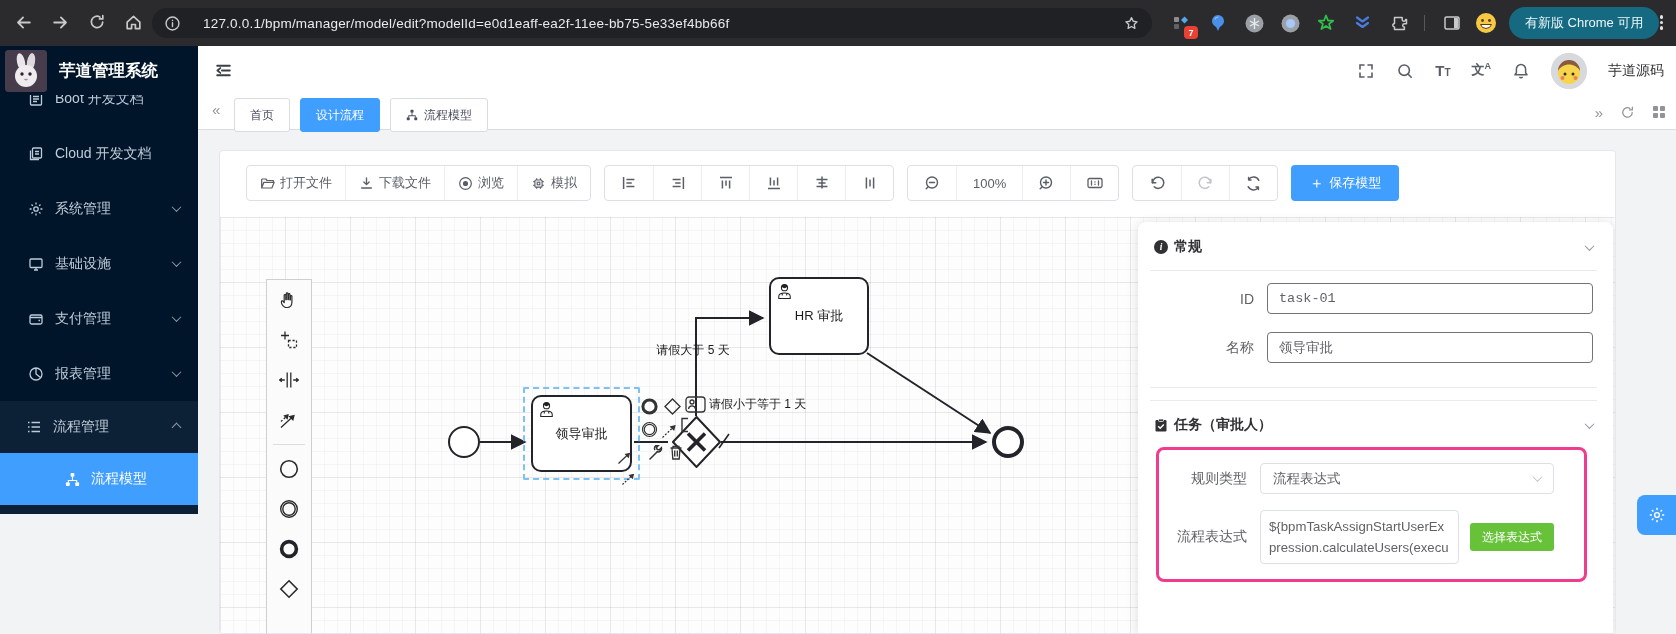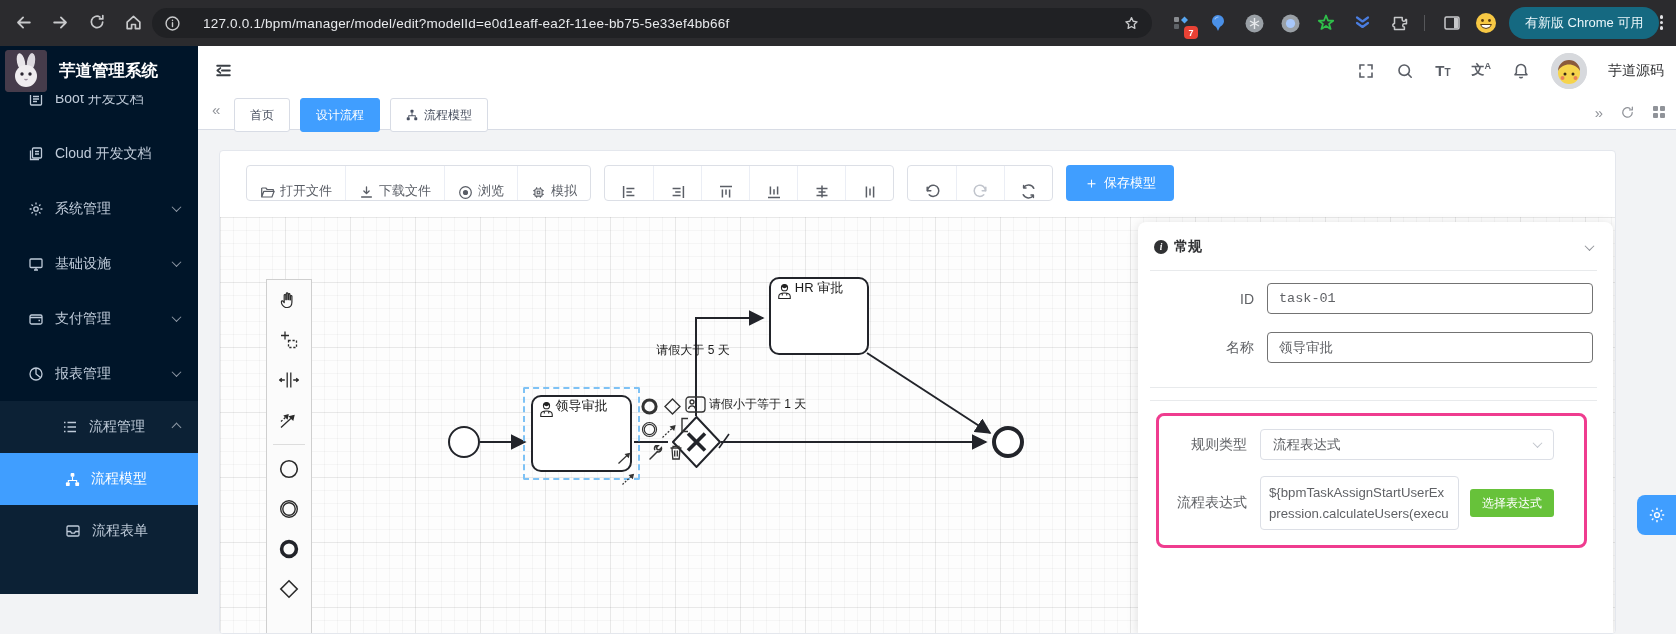--- a/index.html
+++ b/index.html
@@ -17,29 +17,29 @@
   .ext{position:absolute;top:12px;width:22px;height:22px;display:flex;align-items:center;justify-content:center}
   .badge7{position:absolute;right:-6px;bottom:-5px;min-width:14px;height:13px;background:#e94235;color:#fff;
           font-size:9px;border-radius:4px;display:flex;align-items:center;justify-content:center;padding:0 2px;font-weight:700}
   .pill{position:absolute;left:1509px;top:7px;height:32px;padding:0 16px;border-radius:16px;background:#156981;
         color:#eaf6fa;font-size:13px;display:flex;align-items:center;white-space:nowrap}
   .vdots{position:absolute;left:1660px;top:13px;width:4px}
   .vdots i{display:block;width:3.4px;height:3.4px;border-radius:50%;background:#e3e3e6;margin:2.2px 0}
   .divbar{position:absolute;left:1424px;top:15px;width:1px;height:16px;background:#56575a}
 
   
-  .sidebar{position:absolute;left:0;top:46px;width:198px;height:548px;background:#001529;color:#bfcbd9;overflow:hidden}
+  .sidebar{position:absolute;left:0;top:46px;width:198px;height:468px;background:#001529;color:#bfcbd9;overflow:hidden}
   .sb-header{position:relative;z-index:3;height:49px;background:#001529;display:flex;align-items:center;padding-left:5px}
   .sb-logo{width:42px;height:42px;border-radius:4px;overflow:hidden;flex:none;background:#3a3340}
   .sb-title{color:#fff;font-size:16.5px;font-weight:700;margin-left:12px;white-space:nowrap}
   .sb-menu{position:relative;z-index:1;margin-top:-24px}
   .sb-item{height:55px;display:flex;align-items:center;padding:0 18px 0 28px;font-size:14px;cursor:pointer;white-space:nowrap}
   .sb-item .lab{margin-left:11px}
   .sb-sub{background:#0c2135;padding-bottom:60px}
-  .sb-sub .sb-item{height:52px;padding-left:62px}
+  .sb-sub .sb-item{height:52px;padding-left:26px}
   .sb-sub .child{padding-left:65px}
   .sb-sub .child.active{background:#409eff;color:#fff}
   .chev{width:7px;height:7px;border-right:1.4px solid #8d98a5;border-bottom:1.4px solid #8d98a5;flex:none}
   .chev.down{transform:rotate(45deg) translate(-1px,-1px)}
   .chev.up{transform:rotate(-135deg)}
   .chev.right{transform:rotate(-45deg)}
   .chev.auto{margin-left:auto}
 
   
   .topbar{position:absolute;left:198px;top:46px;width:1478px;height:49px;background:#fff;z-index:10}
@@ -57,21 +57,21 @@
   .tab{height:28px;display:flex;align-items:center;gap:6px;padding:16px 15px;border:1px solid #d8dce5;border-radius:3px;
        background:#fff;color:#495060;font-size:12px;cursor:pointer;white-space:nowrap}
   .tab.active{background:#409eff;border-color:#409eff;color:#fff}
   .tabbar-right{position:absolute;right:10px;top:0;height:34px;display:flex;align-items:center;gap:17px;color:#909399}
 
   
   .card{position:absolute;left:219px;top:150px;width:1397px;height:484px;background:#fff;border:1px solid #e4e7ed;
         border-radius:4px;overflow:hidden}
   .bpmn-toolbar{position:absolute;left:26px;top:14px;height:36px;display:flex;gap:13px;z-index:6;align-items:center}
   .tgroup{display:flex;height:36px;border:1px solid #dcdfe6;border-radius:4px;background:#fff;overflow:hidden}
-  .tbtn{display:flex;align-items:flex-end;gap:5px;padding:0 13px;font-size:13px;color:#5a5e66;border-left:1px solid #ebeef5;cursor:pointer;white-space:nowrap}
+  .tbtn{display:flex;align-items:center;gap:5px;padding:0 13px;font-size:13px;color:#5a5e66;border-left:1px solid #ebeef5;cursor:pointer;white-space:nowrap}
   .tbtn:first-child{border-left:none}
   .tbtn.icon-only{width:48px;justify-content:center}
   .tbtn.dim{color:#c0c4cc}
   .zoomlvl{font-size:13px;color:#5a5e66;padding:0 16px;display:flex;align-items:center;border-left:1px solid #ebeef5}
   .save-btn{height:36px;display:flex;align-items:center;gap:5px;background:#409eff;color:#fff;border-radius:4px;
             padding:0 18px;font-size:13px;cursor:pointer;white-space:nowrap}
   .save-btn .plus{font-size:15px}
 
   
   .canvas{position:absolute;left:0;top:66px;width:1395px;height:417px;background-color:#fdfdfd;
@@ -79,21 +79,21 @@
       linear-gradient(rgba(0,0,0,.030) 1px,transparent 1px),
       linear-gradient(90deg,rgba(0,0,0,.030) 1px,transparent 1px),
       linear-gradient(rgba(0,0,0,.050) 1px,transparent 1px),
       linear-gradient(90deg,rgba(0,0,0,.050) 1px,transparent 1px);
     background-size:13px 13px,13px 13px,65px 65px,65px 65px}
   .palette{position:absolute;left:46px;top:62px;width:46px;height:356px;background:#fbfbfb;border:1px solid #cfcfcf;z-index:4}
   .pal-item{height:40px;display:flex;align-items:center;justify-content:center;cursor:pointer;color:#2b2b2b}
   .pal-div{height:1px;background:#ddd;margin:4px 6px}
   .edges{position:absolute;left:0;top:0;z-index:1}
   .bnode{position:absolute;z-index:2}
-  .task{border:2px solid #22242a;border-radius:10px;background:#fff;display:flex;align-items:flex-start;justify-content:center;
+  .task{border:2px solid #22242a;border-radius:10px;background:#fff;display:flex;align-items:center;justify-content:center;
         font-size:13px;color:#1b1b1b;cursor:pointer}
   .task .person{position:absolute;left:5px;top:4px}
   .sel-box{position:absolute;border:2px dashed #7ec2f5;z-index:1;border-radius:2px}
   .evt{border-radius:50%;background:#fff;cursor:pointer}
   .elabel{position:absolute;font-size:12px;color:#1b1b1b;z-index:3;white-space:nowrap}
   .pad-ico{position:absolute;z-index:5;color:#444;cursor:pointer}
 
   
   .panel{position:absolute;left:918px;top:5px;width:475px;height:412px;background:#fff;border-radius:8px 8px 0 0;
          box-shadow:0 2px 12px rgba(0,0,0,.14);padding:13px 20px 0 16px;z-index:6;color:#303133}
@@ -480,20 +480,41 @@
               <path d="M2.5 4.4h11M4.5 8h7M2.5 11.6h11M8 1.6v12.8" stroke-dasharray="12 1.2"></path>
             </svg>
           </div>
         <div class="tbtn icon-only">
           <svg width="16" height="16" viewBox="0 0 16 16" stroke="currentColor" stroke-width="1.5" fill="none">
               <path d="M4.4 2.5v11M8 4.5v7M11.6 2.5v11"></path>
             </svg>
           </div>
       </div>
 
+      <div class="tgroup">
+        <div class="tbtn icon-only">
+          <svg width="17" height="17" viewBox="0 0 17 17" fill="none" stroke="currentColor" stroke-width="1.4" stroke-linecap="round">
+              <circle cx="8" cy="7.5" r="5.5"></circle>
+              <path d="M5.5 7.5h5M4 12l-1.8 1.8"></path>
+            </svg>
+          </div>
+        <div class="zoomlvl">100%</div>
+        <div class="tbtn icon-only">
+          <svg width="17" height="17" viewBox="0 0 17 17" fill="none" stroke="currentColor" stroke-width="1.4" stroke-linecap="round">
+              <circle cx="8" cy="7.5" r="5.5"></circle>
+              <path d="M5.5 7.5h5M8 5v5M4 12l-1.8 1.8"></path>
+            </svg>
+          </div>
+        <div class="tbtn icon-only">
+          <svg width="18" height="16" viewBox="0 0 18 16" fill="none" stroke="currentColor" stroke-width="1.3">
+              <rect x="2" y="3.5" width="14" height="9" rx="1.5"></rect>
+              <path d="M5.5 6v4M9 6.8v.2M9 9.2v.2M12.5 6v4" stroke-linecap="round"></path>
+            </svg>
+          </div>
+      </div>
 
       <div class="tgroup">
         <div class="tbtn icon-only">
           <svg width="17" height="17" viewBox="0 0 17 17" fill="none" stroke="currentColor" stroke-width="1.5" stroke-linecap="round" stroke-linejoin="round">
               <path d="M3.2 4.2v3.6h3.6"></path>
               <path d="M3.6 7.8a5.6 5.6 0 1 1 1.6 3.9"></path>
             </svg>
           </div>
         <div class="tbtn icon-only dim">
           <svg width="17" height="17" viewBox="0 0 17 17" fill="none" stroke="currentColor" stroke-width="1.5" stroke-linecap="round" stroke-linejoin="round">
@@ -685,20 +706,31 @@
         <div class="prow">
           <span class="plbl">ID</span>
           <input class="pinput" value="task-01" style="">
         </div>
         <div class="prow">
           <span class="plbl">名称</span>
           <input class="pinput" value="领导审批" style="">
         </div>
         <div class="pdiv" style="margin-top:24px"></div>
         <div class="pdiv"></div>
+        <div class="sec-head">
+          <span>
+              <svg width="14" height="15" viewBox="0 0 14 15">
+                <rect x="1.5" y="2" width="11" height="11.5" rx="1.2" fill="#303133"></rect>
+                <rect x="4.5" y="1" width="5" height="2.4" rx="0.8" fill="#303133" stroke="#fff" stroke-width=".8"></rect>
+                <path d="M4.2 8.2l2 2 3.6-3.8" fill="none" stroke="#fff" stroke-width="1.4"></path>
+              </svg>
+            </span>
+          <span>任务（审批人）</span>
+          <span class="chev down auto"></span>
+        </div>
 
         <div class="hl-box">
           <div class="prow" style="margin-bottom:16px">
             <span class="plbl" style="width:88px">规则类型</span>
             <div class="select">
               <span>流程表达式</span>
               <span class="chev down" style="border-color:#c0c4cc"></span>
             </div>
           </div>
           <div class="prow" style="margin-bottom:0">

